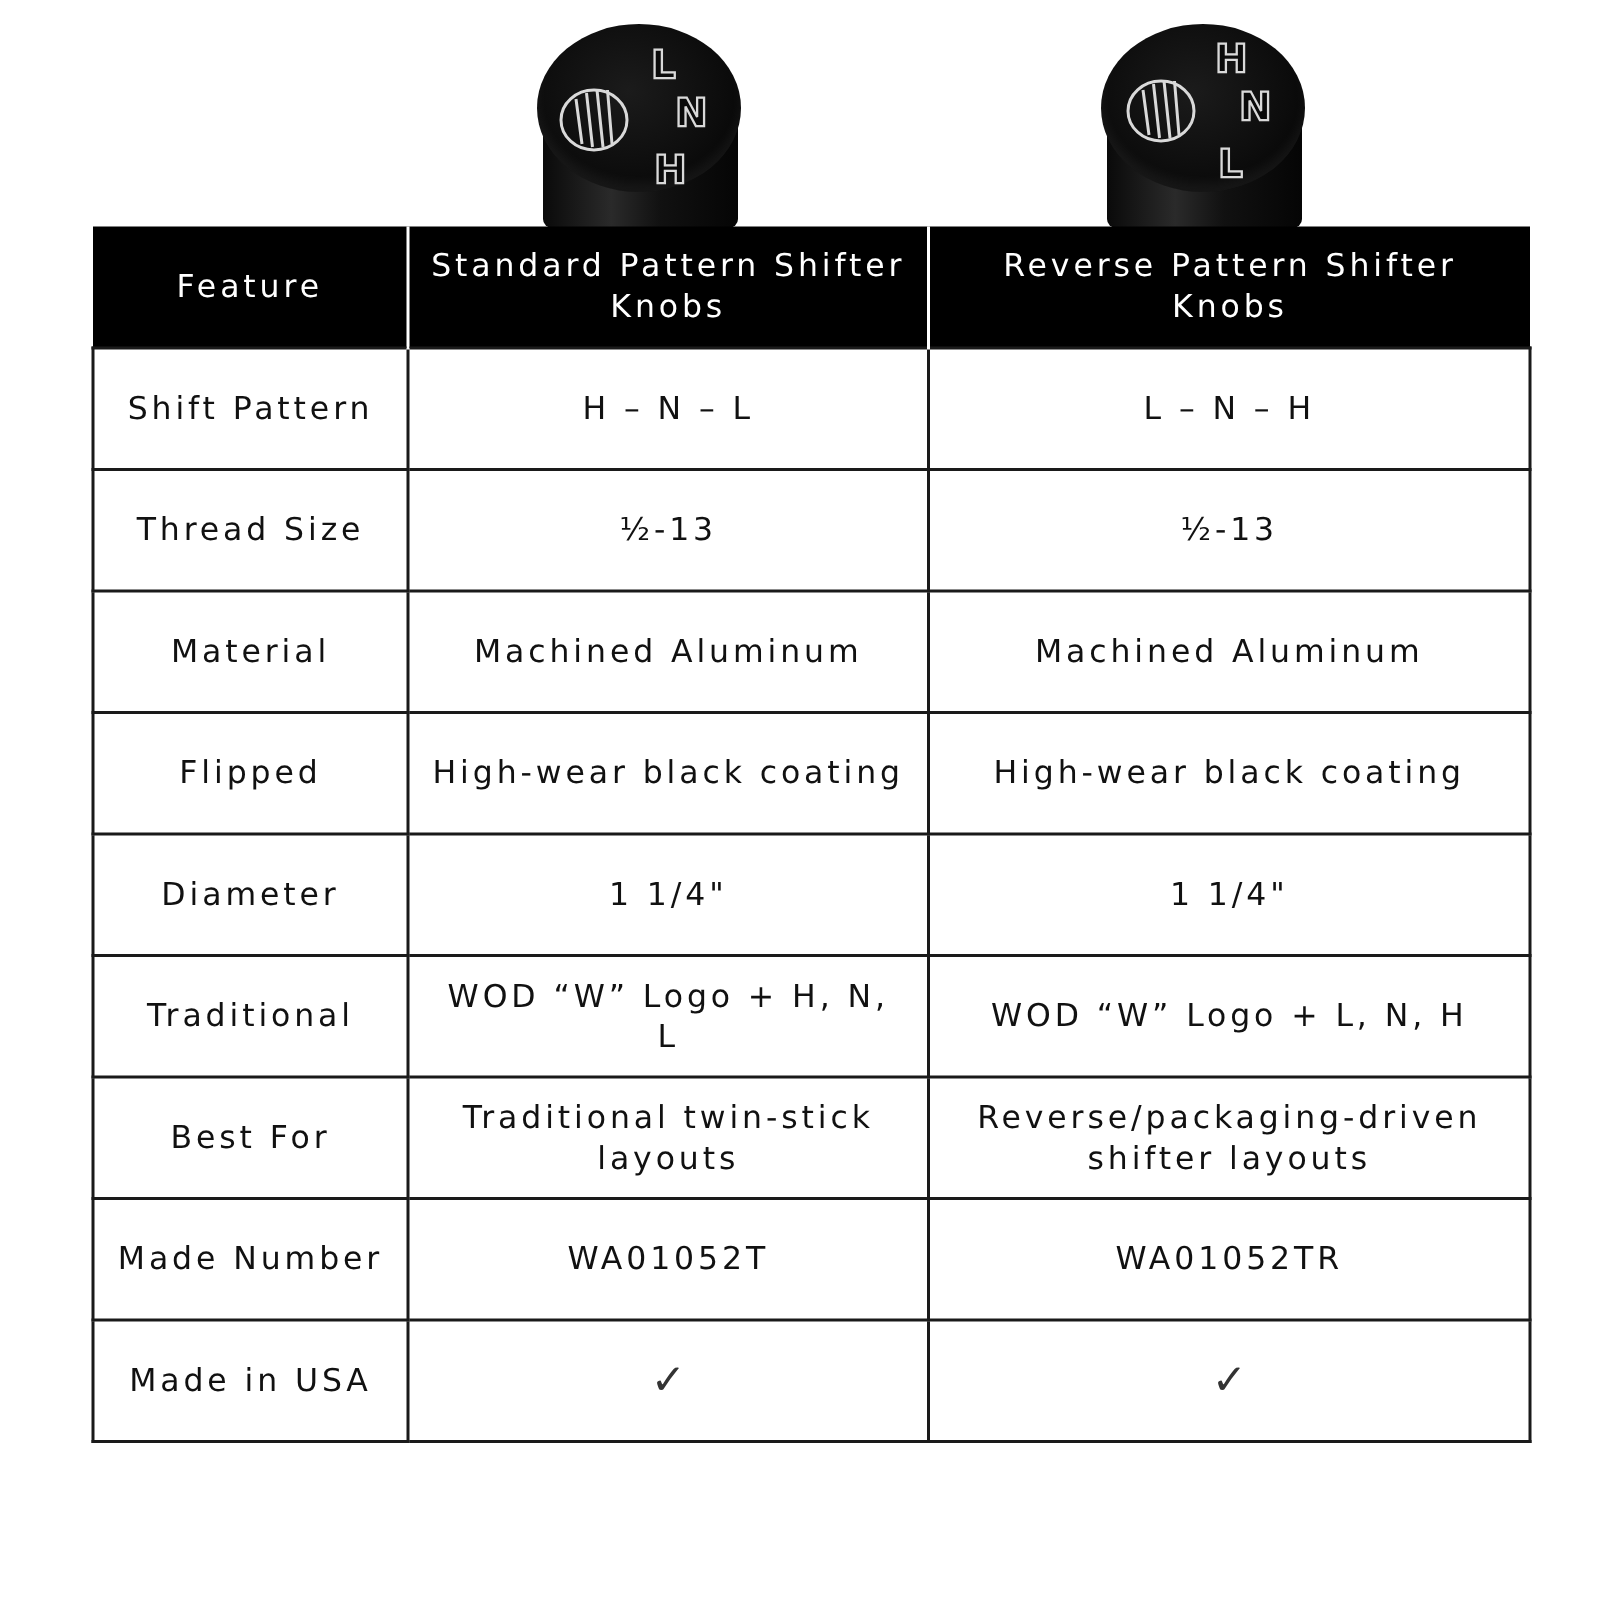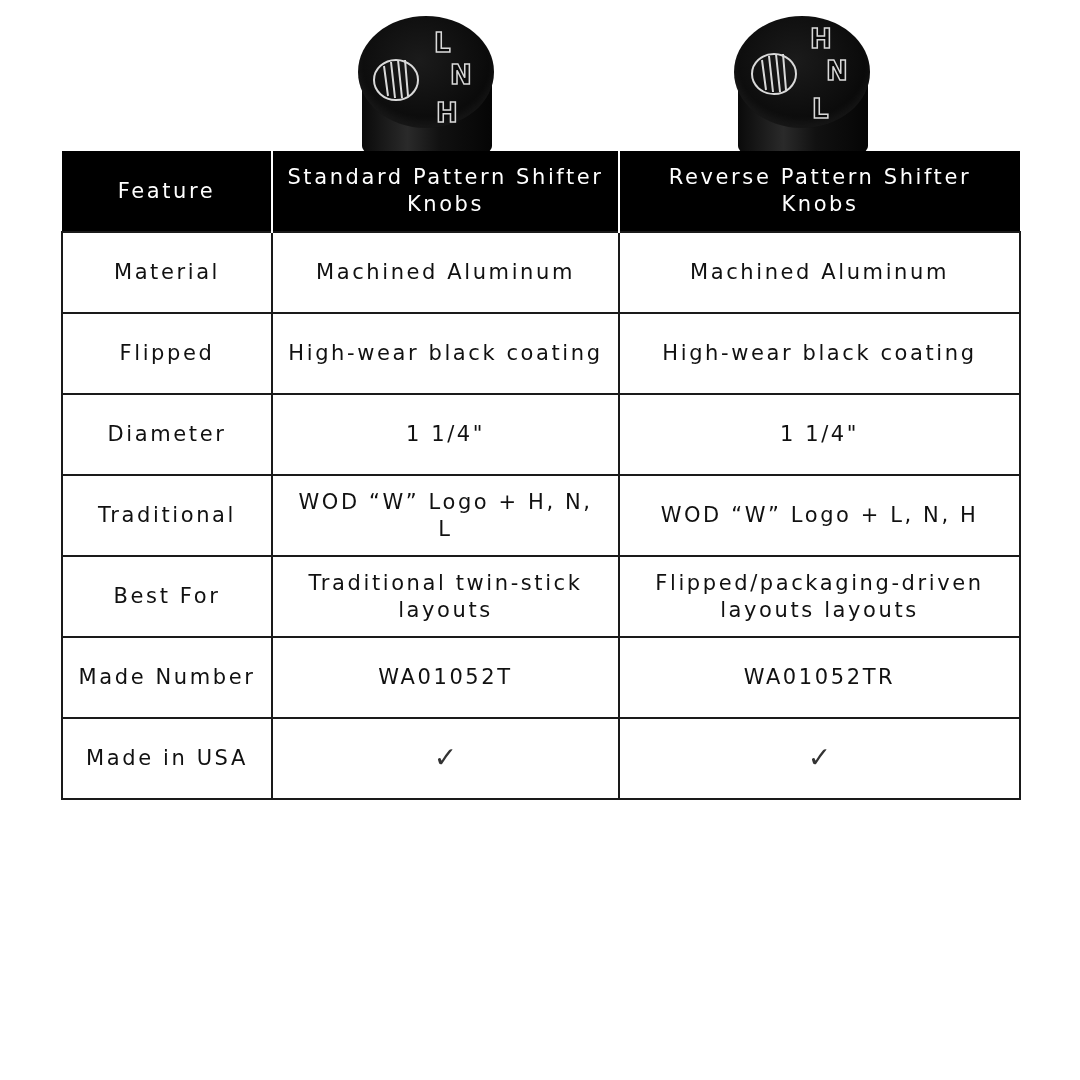--- a/index.html
+++ b/index.html
@@ -139,20 +139,30 @@
   </colgroup>
   <thead>
     <tr>
       <th>Feature</th>
       <th>Standard Pattern Shifter Knobs</th>
       <th>Reverse Pattern Shifter Knobs</th>
     </tr>
   </thead>
   <tbody>
     <tr>
+      <td>Shift Pattern</td>
+      <td>H – N – L</td>
+      <td>L – N – H</td>
+    </tr>
+    <tr>
+      <td>Thread Size</td>
+      <td>½-13</td>
+      <td>½-13</td>
+    </tr>
+    <tr>
       <td>Material</td>
       <td>Machined Aluminum</td>
       <td>Machined Aluminum</td>
     </tr>
     <tr>
       <td>Flipped</td>
       <td>High-wear black coating</td>
       <td>High-wear black coating</td>
     </tr>
     <tr>
@@ -161,21 +171,21 @@
       <td>1 1/4"</td>
     </tr>
     <tr>
       <td>Traditional</td>
       <td>WOD “W” Logo + H, N, L</td>
       <td>WOD “W” Logo + L, N, H</td>
     </tr>
     <tr>
       <td>Best For</td>
       <td>Traditional twin-stick layouts</td>
-      <td>Flipped/packaging-driven layouts layouts</td>
+      <td>Reverse/packaging-driven shifter layouts</td>
     </tr>
     <tr>
       <td>Made Number</td>
       <td>WA01052T</td>
       <td>WA01052TR</td>
     </tr>
     <tr>
       <td>Made in USA</td>
       <td><span class="check">✓</span></td>
       <td><span class="check">✓</span></td>

